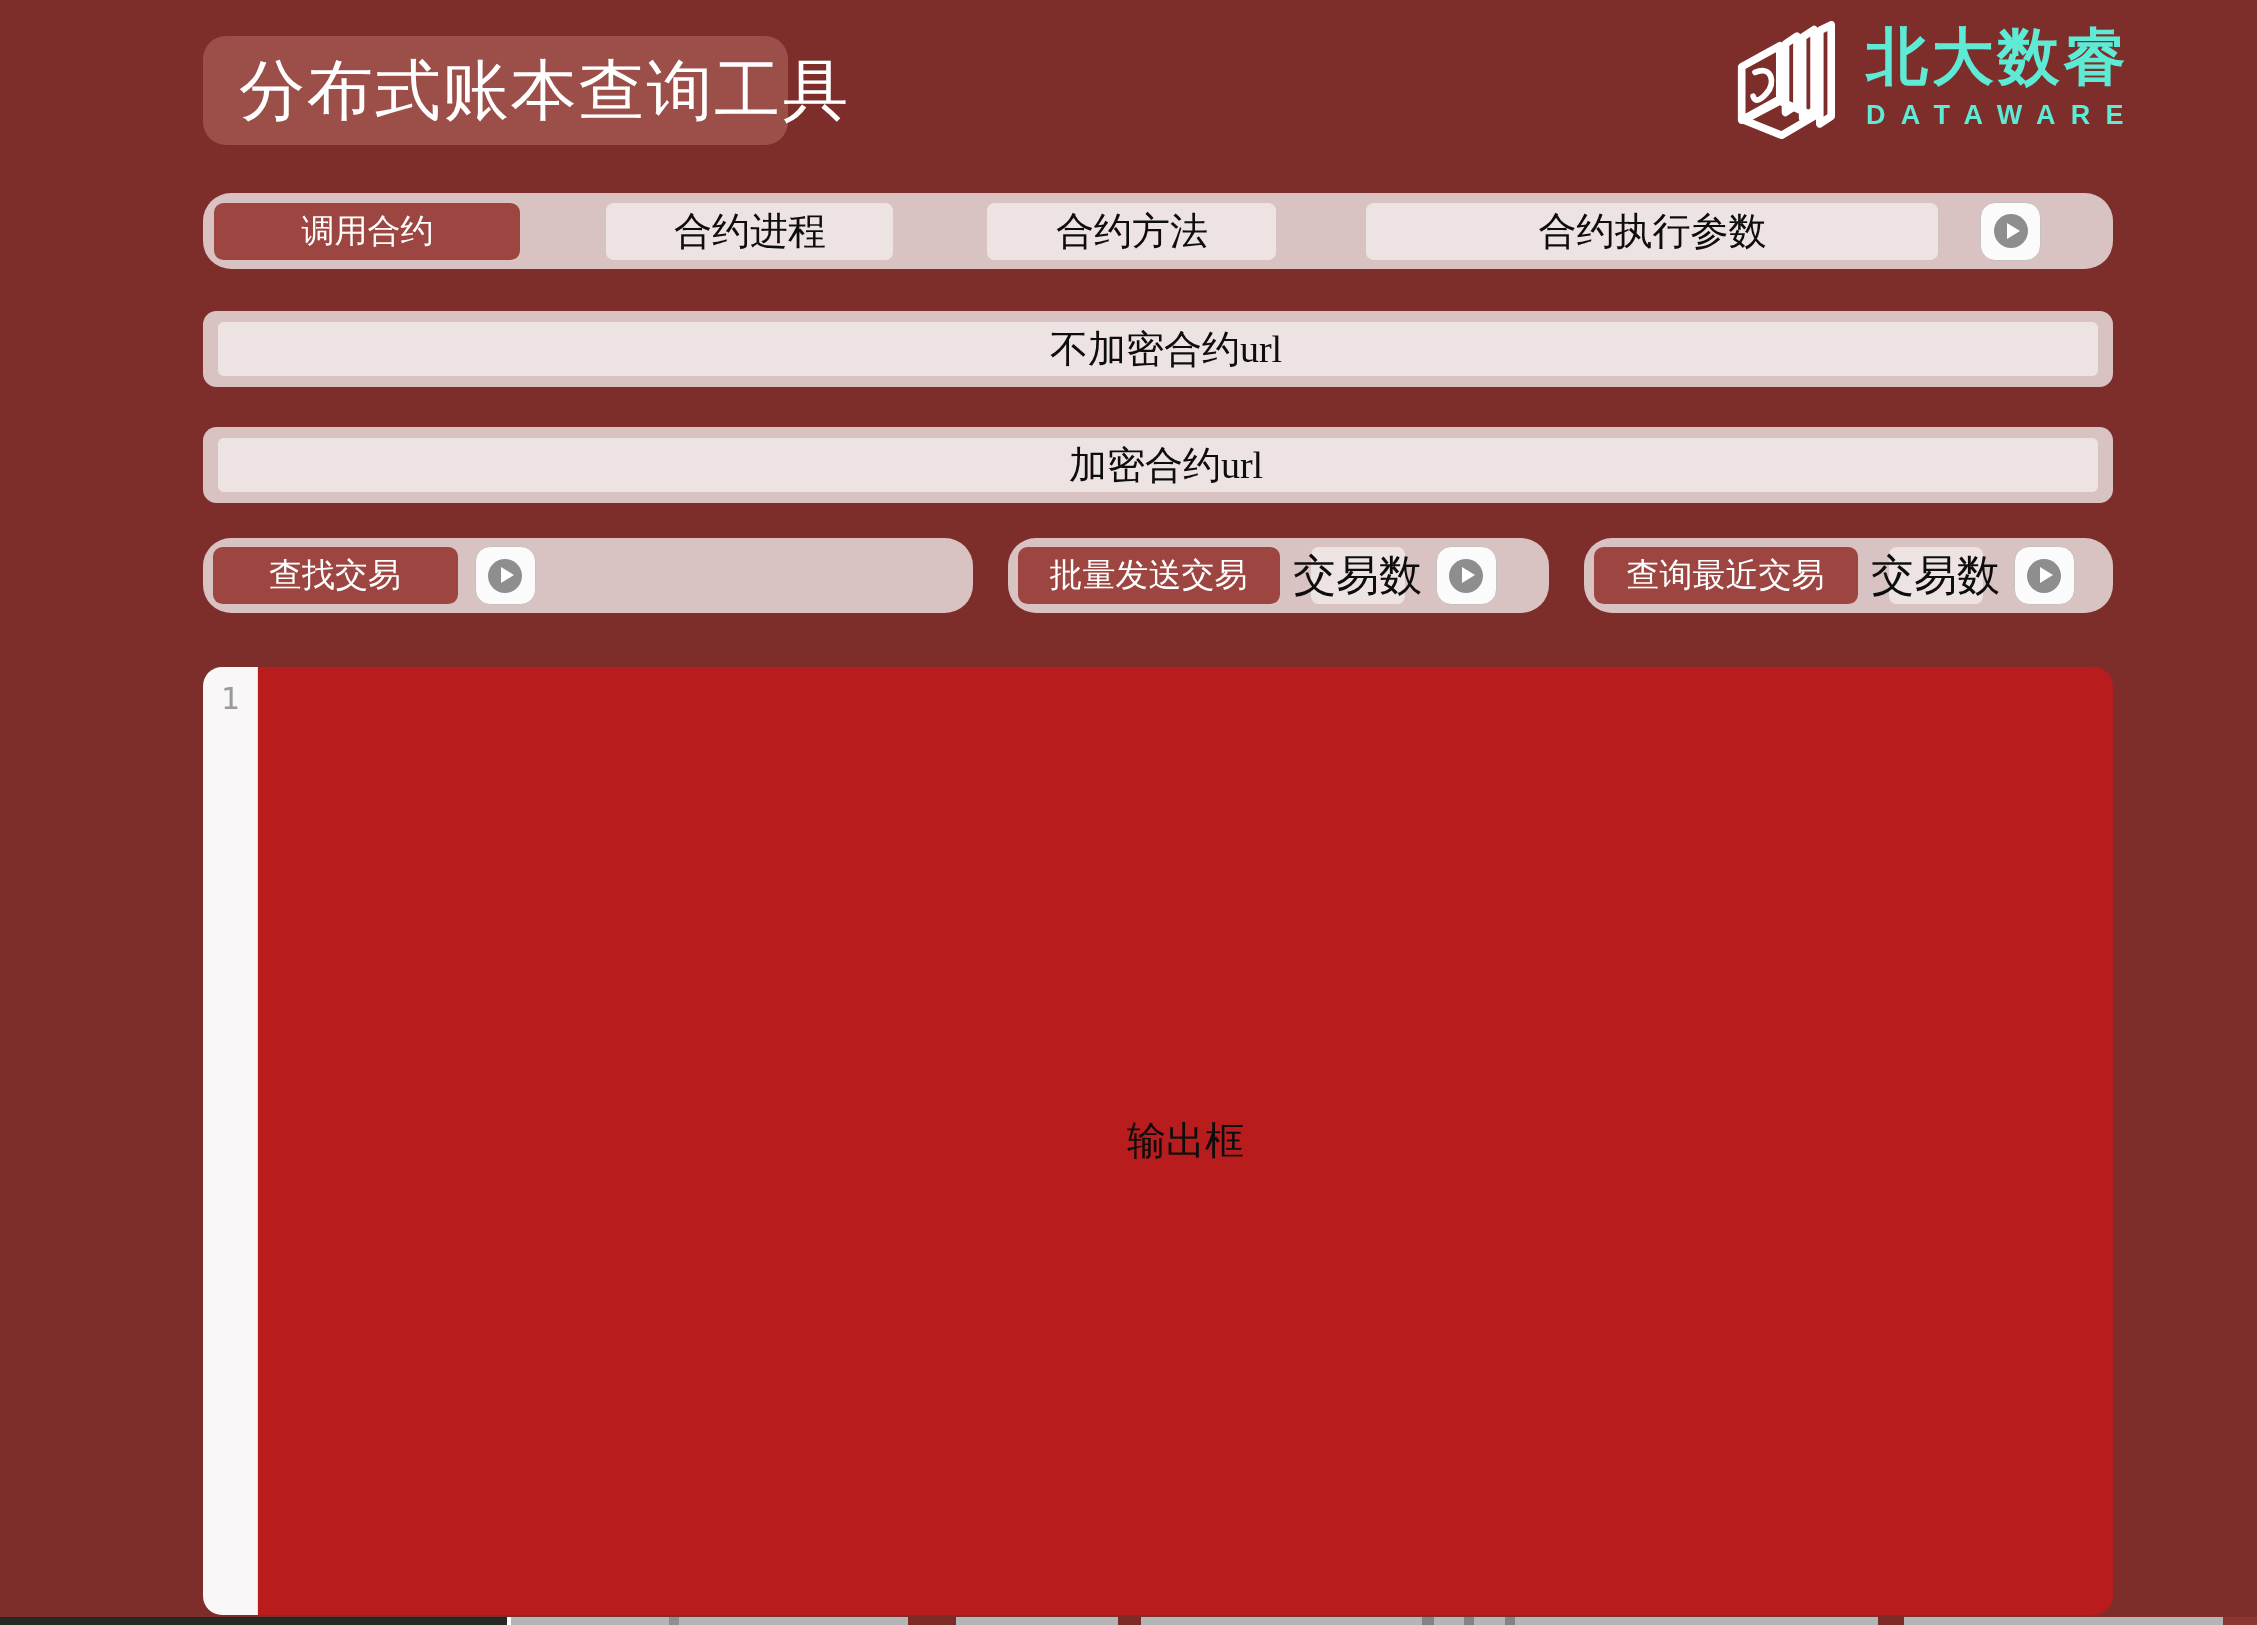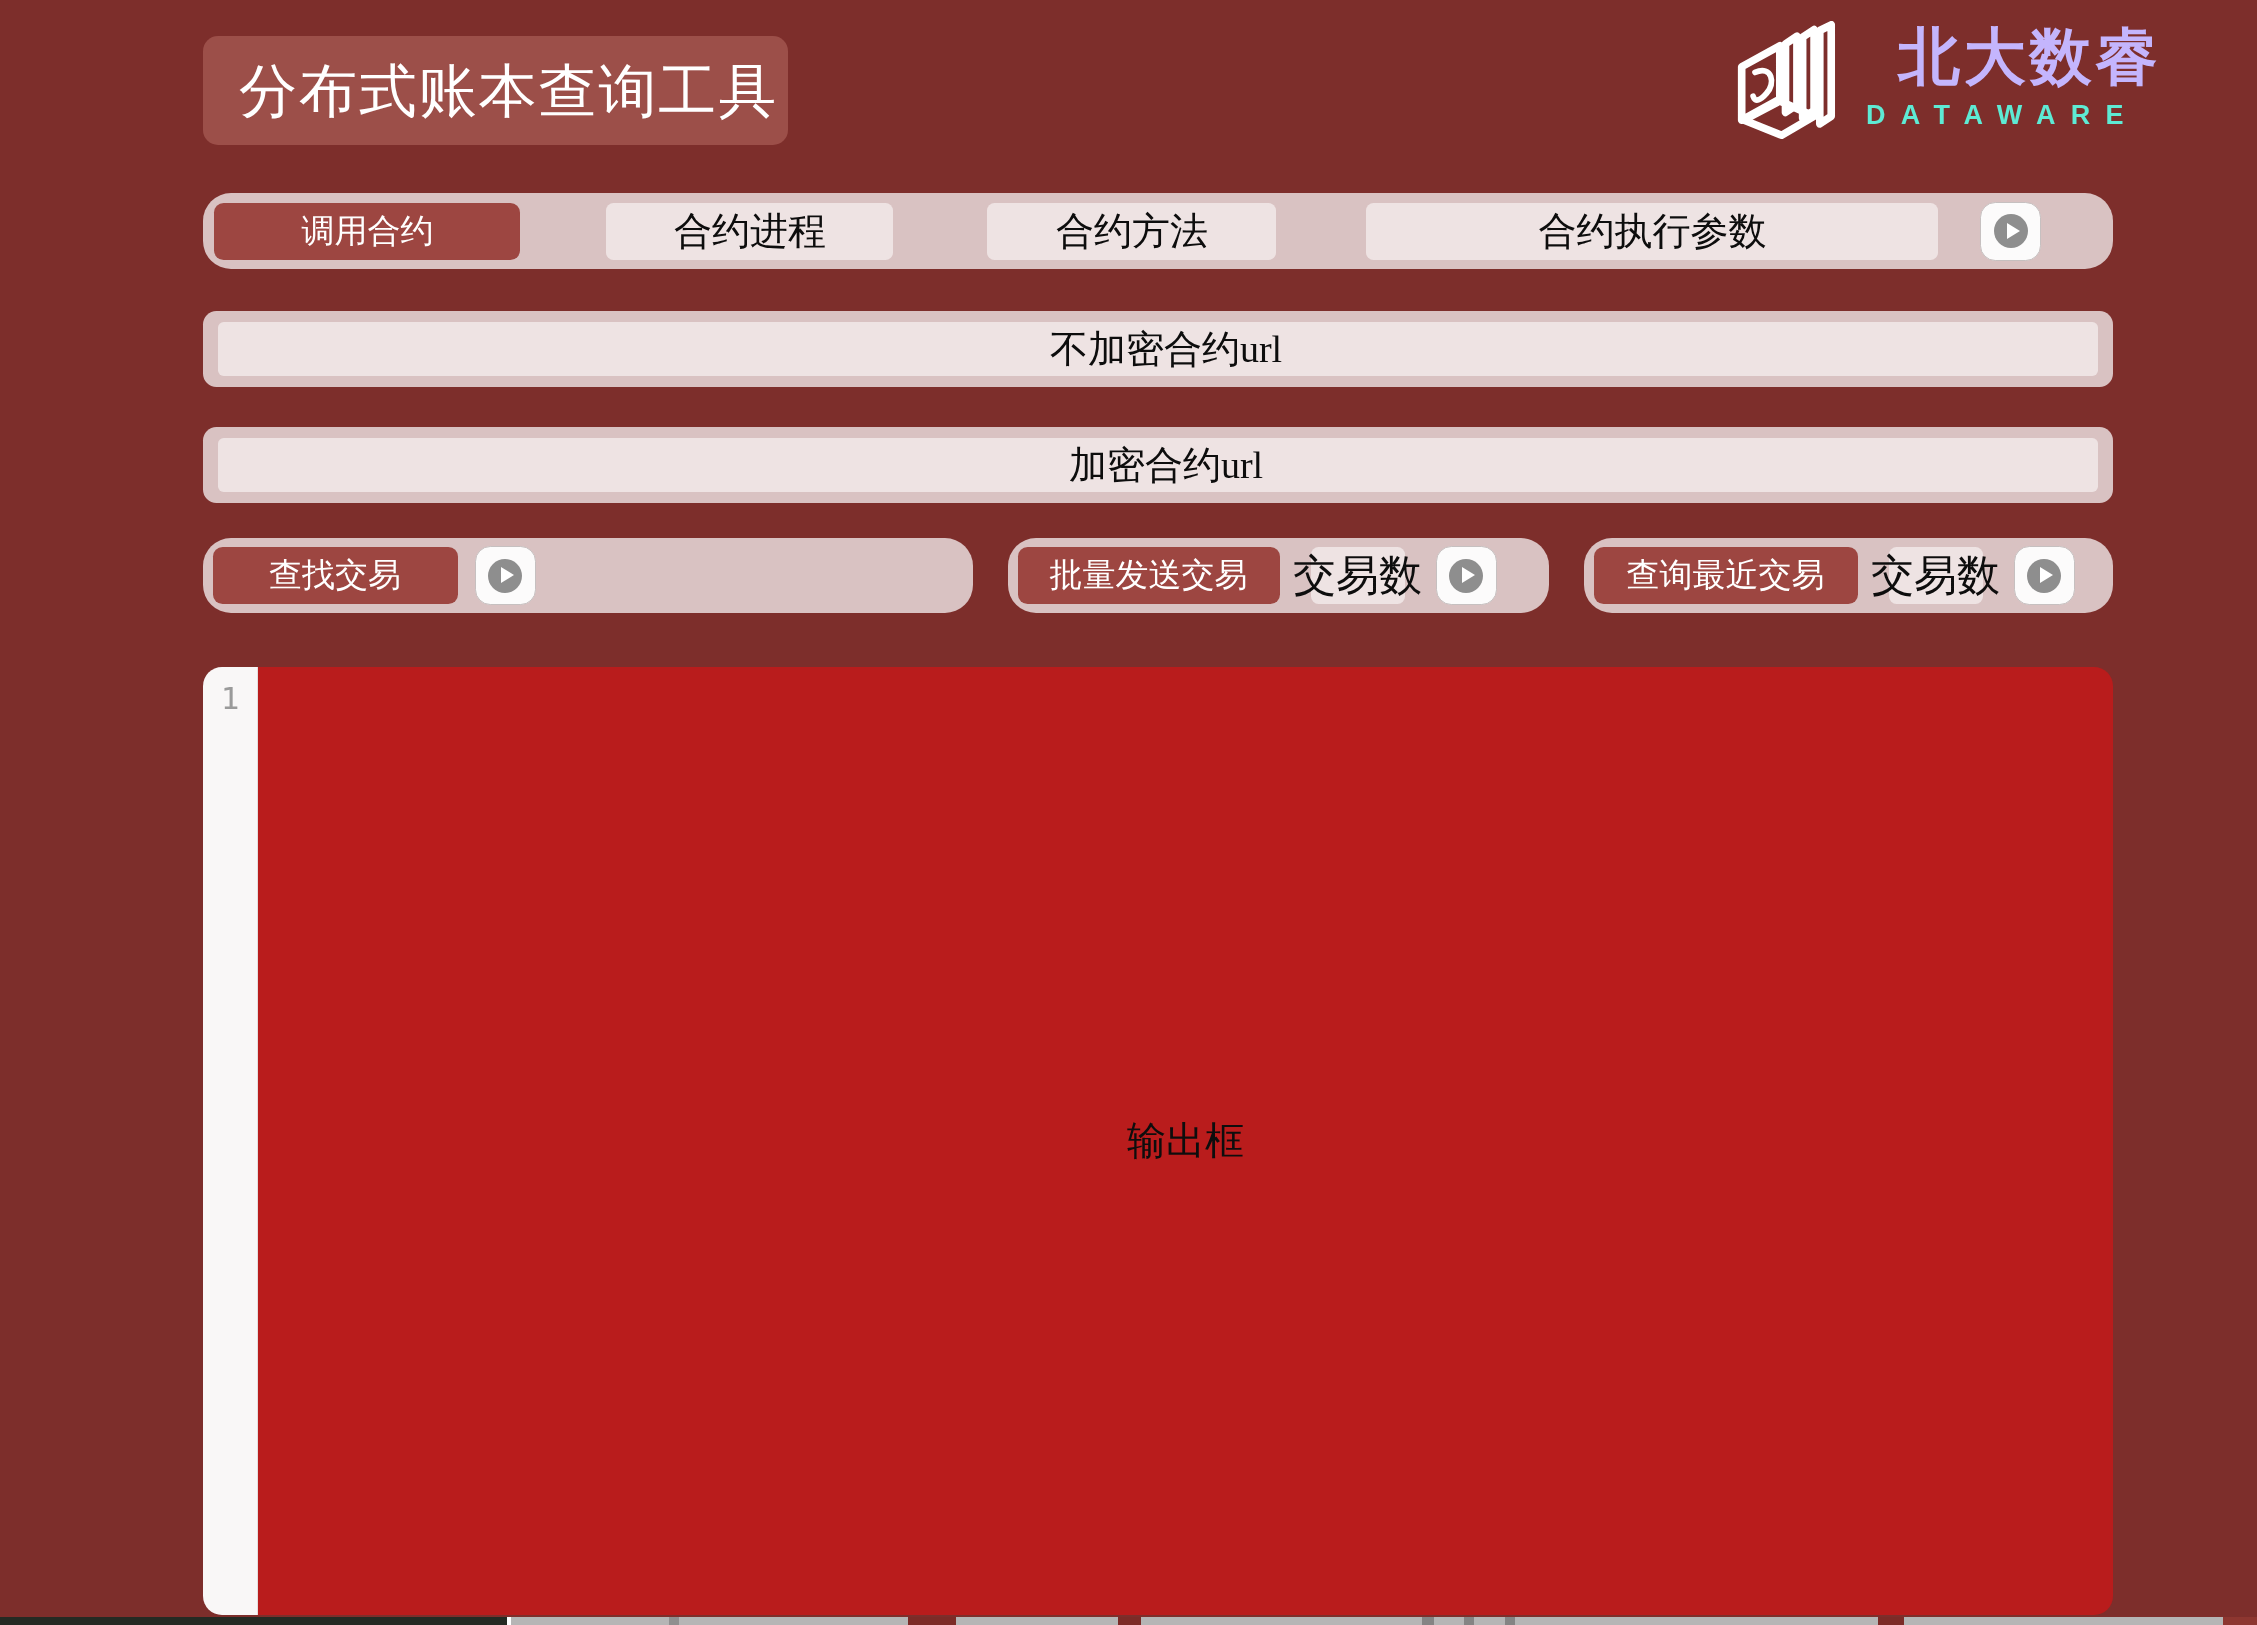--- a/index.html
+++ b/index.html
@@ -11,38 +11,38 @@
     overflow: hidden;
     font-family: "Liberation Sans", sans-serif;
     position: relative;
   }
   .abs { position: absolute; }
 
   
   .title-badge {
     left: 203px; top: 36px; width: 585px; height: 109px;
     background: #9c4f49;
-    border-radius: 15px;
+    border-radius: 23px;
     color: #ffffff;
-    font-size: 58px;
+    font-size: 66px;
     font-weight: 500;
     line-height: 109px;
     padding-left: 36px;
     box-sizing: border-box;
     letter-spacing: 1.9px;
     white-space: nowrap;
   }
 
   
   .logo { left: 1730px; top: 21px; display: flex; align-items: flex-start; }
   .logo-icon { width: 111px; height: 120px; margin-right: 25px; }
   .logo-text { display: flex; flex-direction: column; }
   .brand-name {
-    color: #c4b5fd; font-size: 62px; font-weight: bold;
-    letter-spacing: 3.8px; line-height: 71px; white-space: nowrap; margin-left: 32px;
+    color: #5eead4; font-size: 62px; font-weight: bold;
+    letter-spacing: 3.8px; line-height: 71px; white-space: nowrap;
   }
   .brand-sub {
     color: #5eead4; font-size: 27px; font-weight: bold;
     letter-spacing: 15.3px; margin-top: 7.6px; white-space: nowrap;
   }
 
   
   .pink-row {
     background: #d9c2c2;
     border-radius: 28px;

